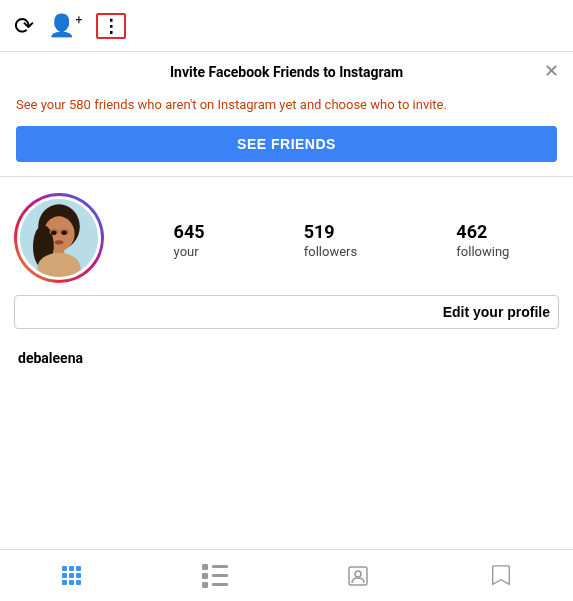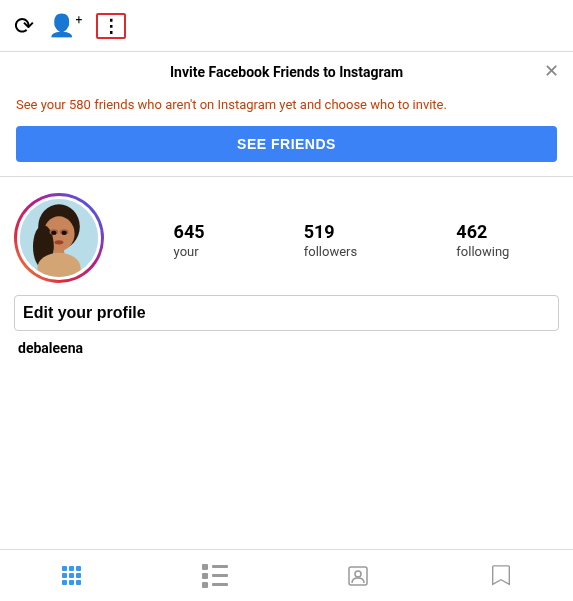--- a/index.html
+++ b/index.html
@@ -155,30 +155,30 @@
       color: #444;
     }
 
     .edit-profile-btn {
       display: block;
       width: 100%;
       border: 1px solid #ccc;
       background: #fff;
       border-radius: 4px;
       padding: 8px;
-      font-size: 16px;
+      font-size: 14px;
       font-weight: 600;
       color: #000;
       cursor: pointer;
-      text-align: left;
+      text-align: right;
       margin-top: 12px;
     }
 
     .profile-name {
-      margin-top: 9px;
+      margin-top: 21px;
       font-size: 14px;
       font-weight: 700;
       color: #000;
       padding: 0 4px;
     }
 
     
     .bottom-nav {
       position: absolute;
       bottom: 0;

